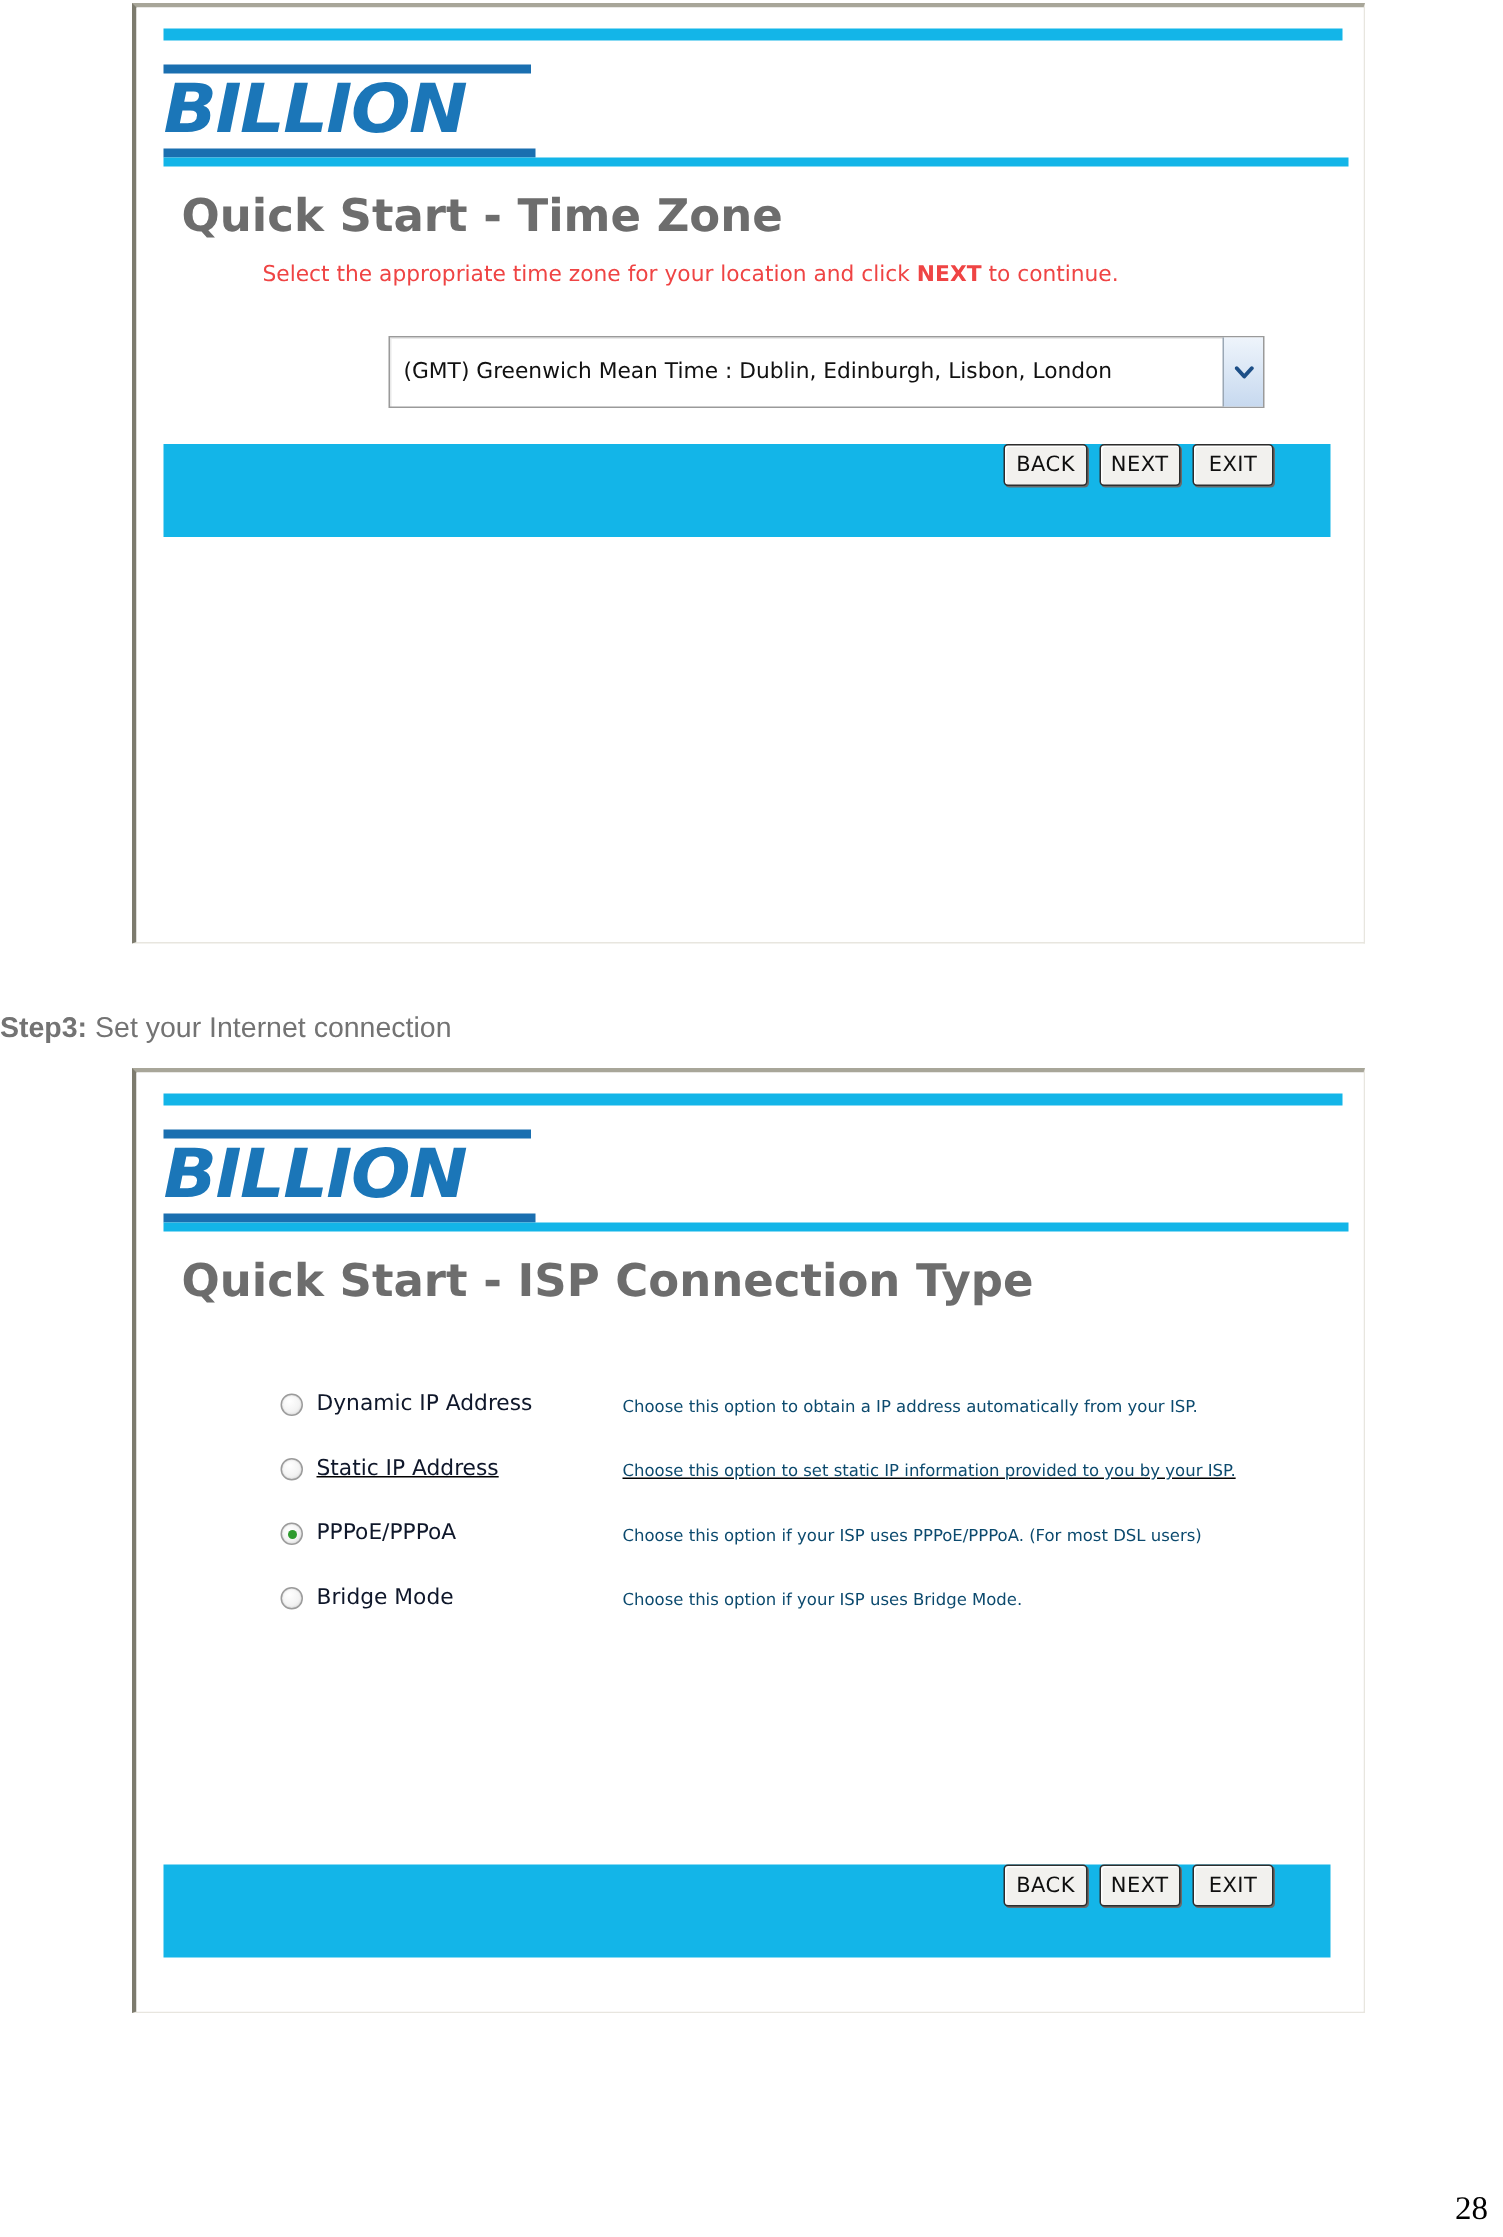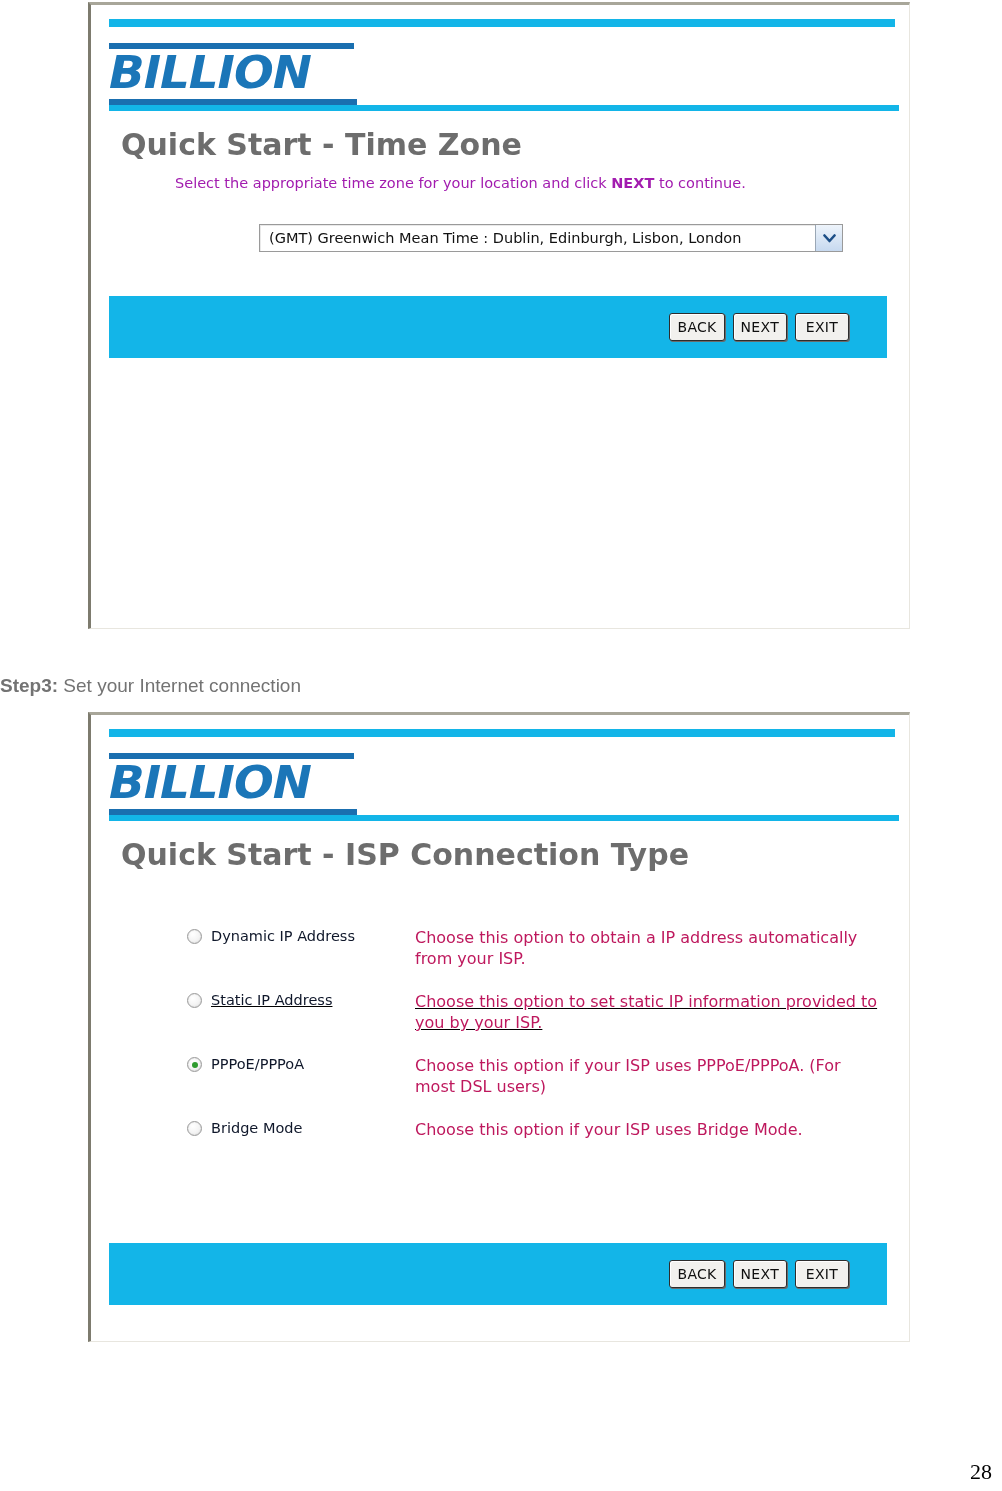--- a/index.html
+++ b/index.html
@@ -101,21 +101,21 @@
     font-weight: bold;
     font-size: 30px;
     color: #6d6d6d;
     white-space: nowrap;
   }
 
   .subtitle {
     position: absolute;
     font-family: "DejaVu Sans", sans-serif;
     font-size: 14.5px;
-    color: #a21caf;
+    color: #ef4444;
     white-space: nowrap;
   }
   .subtitle b { font-weight: bold; }
 
   
   .select-box {
     position: absolute;
     box-sizing: border-box;
     background: #ffffff;
     border: 1px solid #9a9a9a;
@@ -141,21 +141,21 @@
     align-items: center;
     justify-content: center;
   }
   .select-arrow svg { display: block; }
 
   
   .action-bar {
     position: absolute;
     background: #13b5e8;
     display: flex;
-    align-items: center;
+    align-items: flex-start;
     justify-content: flex-end;
   }
   .btn {
     height: 28px;
     min-width: 54px;
     margin-right: 8px;
     padding: 0 7px;
     box-sizing: border-box;
     background: #f2f1ee;
     border: 1px solid #2d2d2d;
@@ -214,22 +214,22 @@
   }
   .radio-label {
     font-family: "DejaVu Sans", sans-serif;
     font-size: 14.5px;
     color: #0f172a;
     line-height: 19px;
     white-space: nowrap;
   }
   .radio-desc {
     font-family: "DejaVu Sans", sans-serif;
-    font-size: 16px;
-    color: #be185d;
+    font-size: 11px;
+    color: #0c4a6e;
     line-height: 21px;
     max-width: 470px;
   }
 
   
   .step-heading {
     position: absolute;
     left: 0;
     top: 675px;
     font-family: "Liberation Sans", sans-serif;
@@ -263,21 +263,21 @@
       <div class="logo-rule-mid"></div>
       <div class="logo-rule-wide"></div>
     </div>
 
     <div class="page-title" style="top:122px;">Quick Start - Time Zone</div>
 
     <div class="subtitle" style="left:84px; top:170px;">
       <span>Select the appropriate time zone for your location and click </span><b>NEXT</b><span> to continue.</span>
     </div>
 
-    <div class="select-box" style="left:168px; top:219px; width:584px; height:28px;">
+    <div class="select-box" style="left:168px; top:219px; width:584px; height:48px;">
       <div class="select-value">(GMT) Greenwich Mean Time : Dublin, Edinburgh, Lisbon, London</div>
       <div class="select-arrow">
         <svg width="13" height="9" viewBox="0 0 13 9" aria-hidden="true">
           <path d="M1.5 1.5 L6.5 7 L11.5 1.5" fill="none" stroke="#1d4f87" stroke-width="2.6" stroke-linecap="round" stroke-linejoin="round"></path>
         </svg>
       </div>
     </div>
 
     <div class="action-bar" style="left:18px; top:291px; width:778px; height:62px;">
       <div class="btn">BACK</div>

